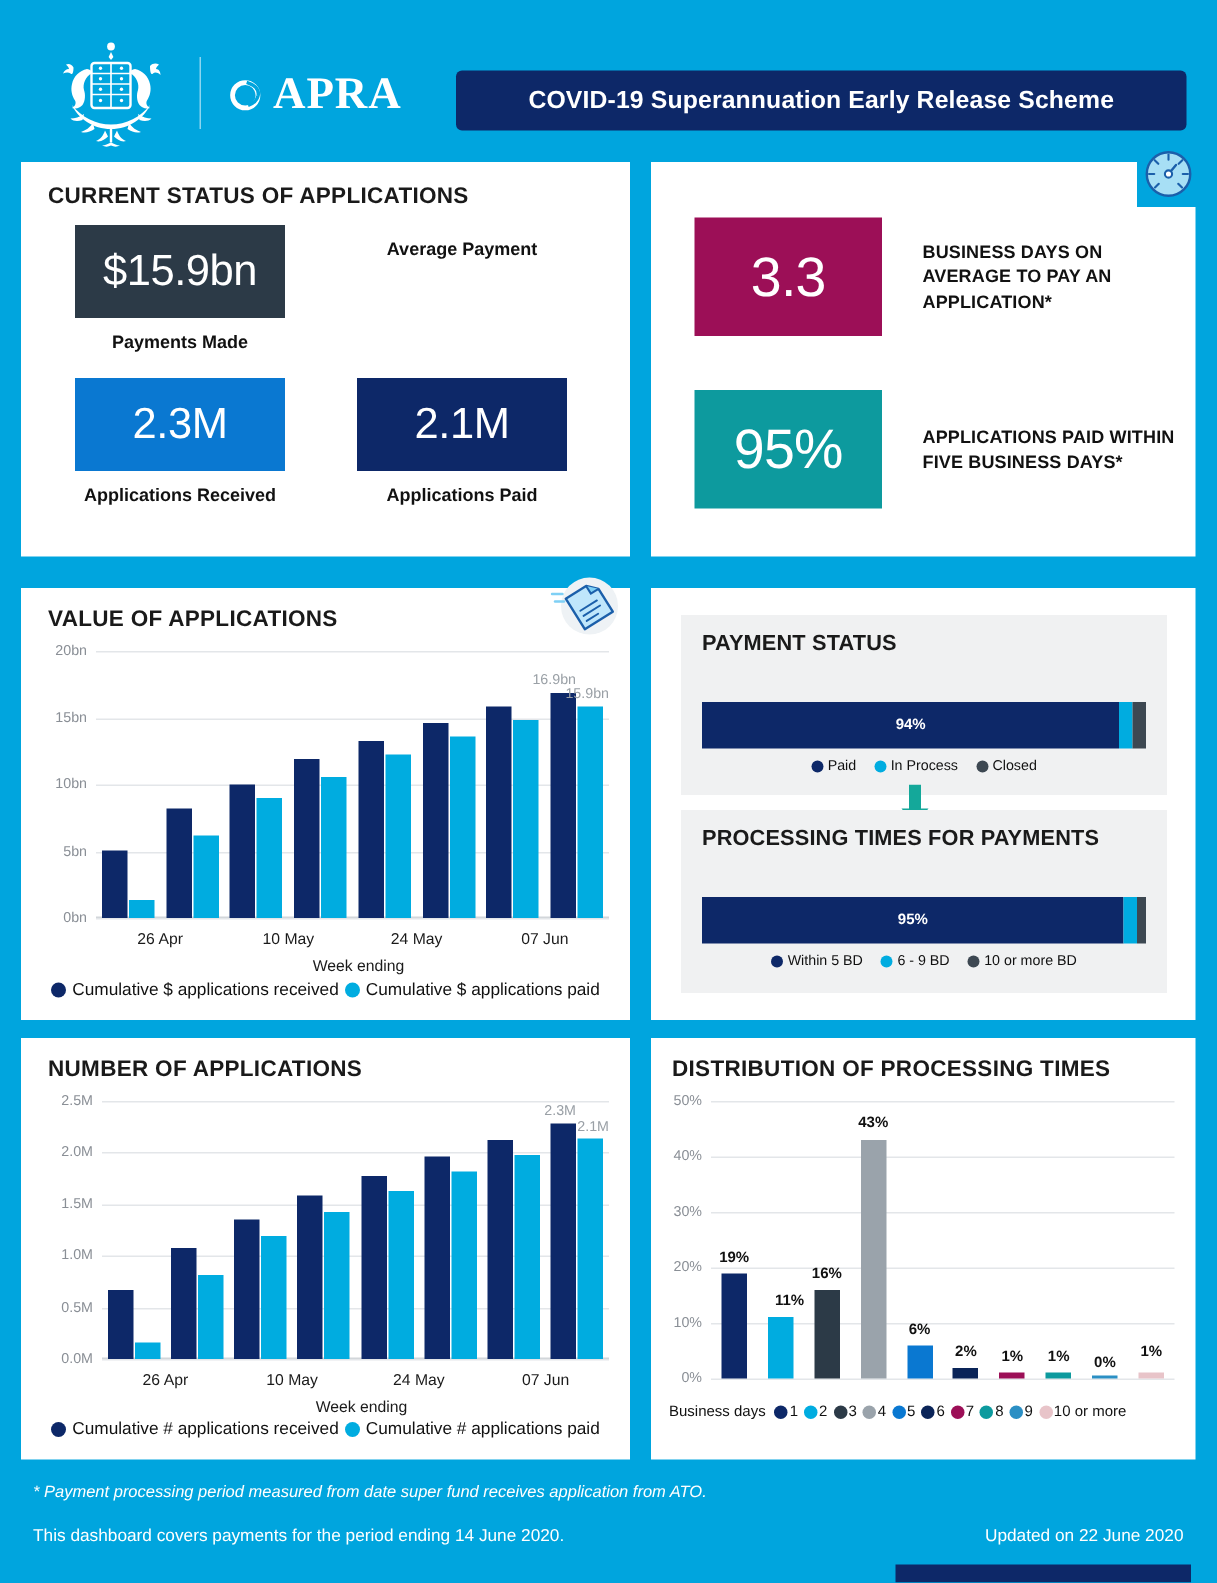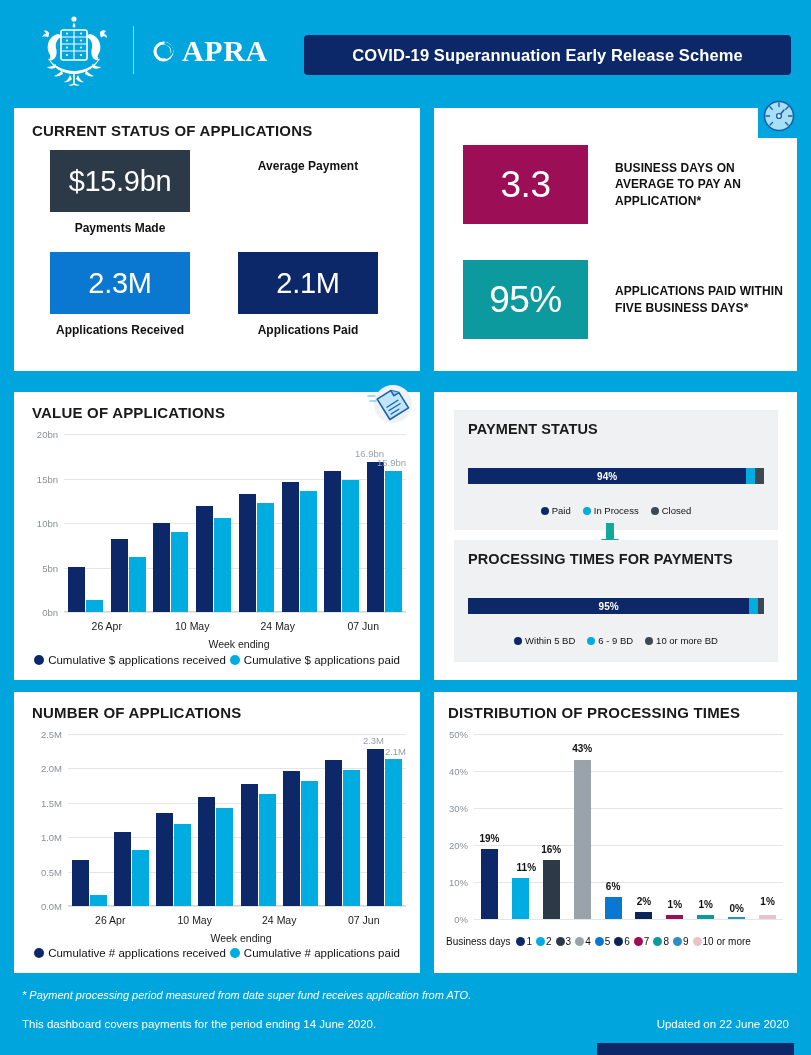--- a/index.html
+++ b/index.html
@@ -5,21 +5,21 @@
   * { box-sizing: border-box; margin: 0; padding: 0; }
   html, body {
     width: 811px; height: 1055px;
     background: #00a5de;
     font-family: "Liberation Sans", sans-serif;
     overflow: hidden;
   }
   .page { position: relative; width: 811px; height: 1055px; background: #00a5de; }
 
   
-  .header { position: absolute; left: 0; top: 0; width: 811px; height: 100px; }
+  .header { position: absolute; left: 0; top: 12px; width: 811px; height: 100px; }
   .coat { position: absolute; left: 28px; top: 14px; width: 92px; height: 72px; }
   .hdr-divider { position: absolute; left: 133px; top: 26px; width: 1px; height: 48px; background: rgba(255,255,255,.55); }
   .apra { position: absolute; left: 152px; top: 36px; display: flex; align-items: center; gap: 7px; }
   .apra-mark { width: 23px; height: 23px; }
   .apra-word { color: #fff; font-family: "Liberation Serif", serif; font-size: 30px; font-weight: 700; letter-spacing: .6px; line-height: 1; }
   .title-pill {
     position: absolute; left: 304px; top: 35px; width: 487px; height: 40px;
     background: #0d2868; border-radius: 4px;
     display: flex; align-items: center; justify-content: center;
   }
@@ -65,21 +65,21 @@
   .axis-title { position: absolute; transform: translateX(-50%); font-size: 10.5px; color: #1a1a1a; }
   .dlabel { position: absolute; font-size: 9.5px; color: #9aa0a6; white-space: nowrap; }
   .legend { position: absolute; display: flex; align-items: center; justify-content: center; gap: 4px; font-size: 11.5px; color: #111; }
   .legend .item { display: flex; align-items: center; gap: 4px; }
   .dot { width: 10px; height: 10px; border-radius: 50%; display: inline-block; flex: none; }
 
   
   #card-payment { left: 434px; top: 392px; width: 363px; height: 288px; }
   .sub-panel { position: absolute; background: #f0f1f2; }
   .sub-title { position: absolute; font-size: 14.5px; font-weight: 700; color: #1a1a1a; letter-spacing: .1px; }
-  .stackbar { position: absolute; height: 16px; display: flex; border-radius: 6px; }
+  .stackbar { position: absolute; height: 31px; display: flex; border-radius: 6px; }
   .seg { height: 100%; display: flex; align-items: center; justify-content: center; }
   .seg span { color: #fff; font-size: 10px; font-weight: 600; }
   .mini-legend { position: absolute; display: flex; align-items: center; justify-content: center; gap: 12px; font-size: 9.5px; color: #111; }
   .mini-legend .item { display: flex; align-items: center; gap: 3px; }
   .mini-legend .dot { width: 8px; height: 8px; }
   .arrow-down { position: absolute; }
 
   
   #card-number { left: 14px; top: 692px; width: 406px; height: 281px; }
   #card-number .card-title { position: absolute; left: 18px; top: 12px; }

